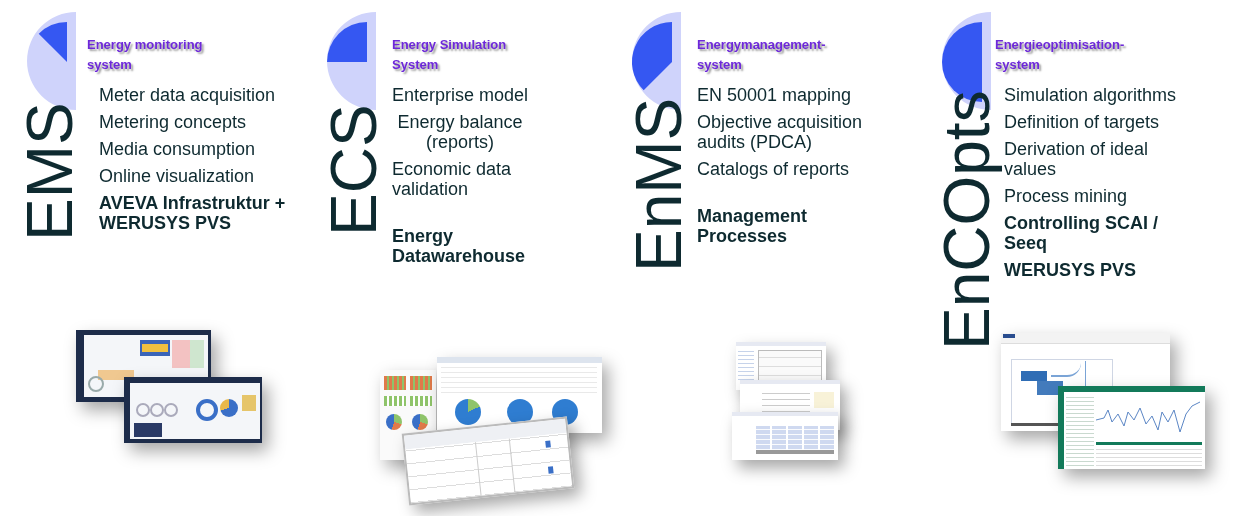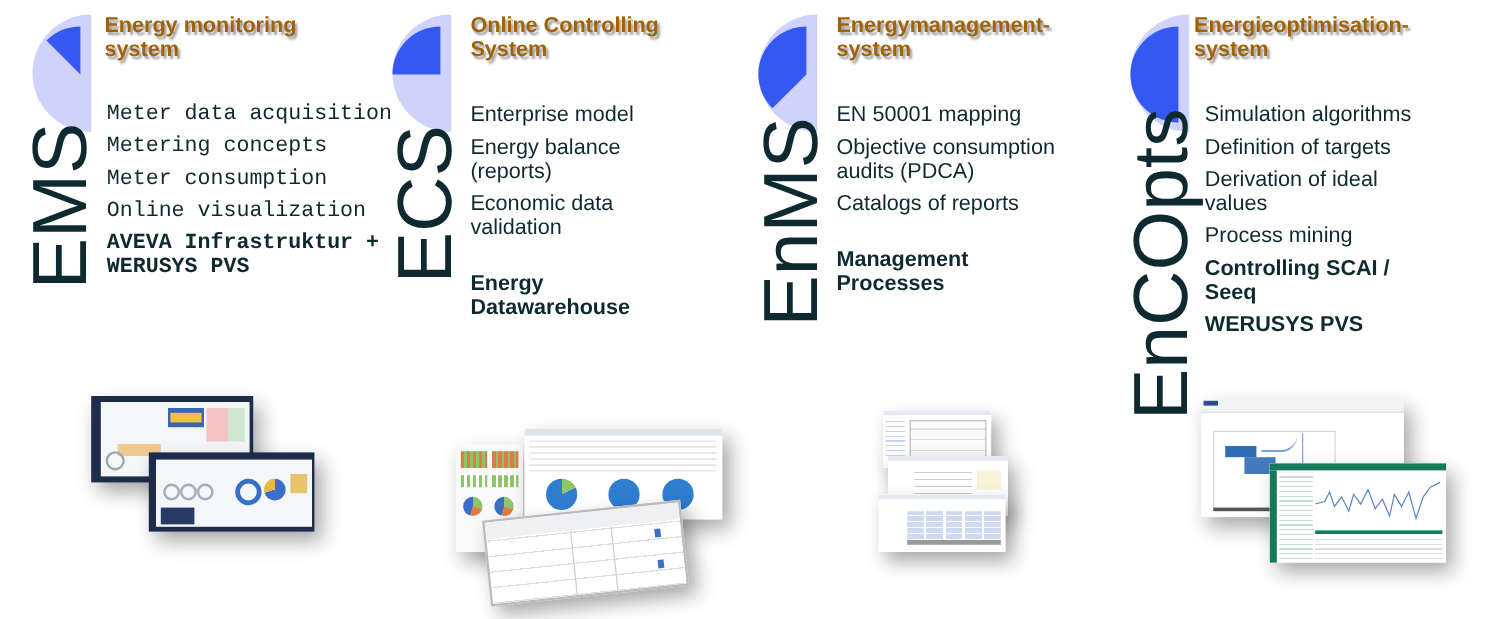--- a/index.html
+++ b/index.html
@@ -1,43 +1,43 @@
 <!DOCTYPE html>
 <html><head>
 <meta charset="utf-8">
 <style>
   html,body{margin:0;padding:0;background:#ffffff;}
   body{width:1245px;height:516px;position:relative;overflow:hidden;font-family:"Liberation Sans",sans-serif;color:#0e2a30;}
   .col{position:absolute;top:0;height:516px;}
   .pie{position:absolute;left:0;top:0;}
   .vlabel{position:absolute;font-family:"Liberation Sans",sans-serif;font-size:64px;line-height:64px;color:#0e2a30;white-space:nowrap;transform-origin:0 0;transform:rotate(-90deg);letter-spacing:0px;}
-  .title{position:absolute;font-weight:bold;font-size:18px;line-height:20px;color:#a16207;text-shadow:2px 2px 2px #9a9a9a;white-space:nowrap;}
+  .title{position:absolute;font-weight:bold;font-size:13px;line-height:20px;color:#6d28d9;text-shadow:2px 2px 2px #9a9a9a;white-space:nowrap;margin-top:24px;}
   .items{position:absolute;font-size:18px;line-height:20px;color:#0e2a30;}
   .item{margin-bottom:7px;white-space:nowrap;}
   .item.bold{font-weight:bold;}
   .gap{height:20px;}
   .shot{position:absolute;background:#fff;box-shadow:6px 8px 16px rgba(0,0,0,0.35);overflow:hidden;}
 </style>
 </head>
 <body>
 
 <div class="col" style="left:0;width:305px;">
   <svg class="pie" width="90" height="120" style="left:0;top:0;">
     <path d="M76,12 A49,49 0 0 0 76,110 Z" fill="#cfd3fb"></path>
     <path d="M67,62 L67,22 A40,40 0 0 0 38.7,33.7 Z" fill="#3557f2"></path>
   </svg>
   <div class="vlabel" style="left:18px;top:241px;">EMS</div>
   <div class="title" style="left:87px;top:11px;">
     <div>Energy monitoring</div>
     <div>system</div>
   </div>
-  <div class="items" style="left:89px;top:85px;font-family:Liberation Mono, monospace;">
+  <div class="items" style="left:99px;top:85px;">
     <div class="item">Meter data acquisition</div>
     <div class="item">Metering concepts</div>
-    <div class="item">Meter consumption</div>
+    <div class="item">Media consumption</div>
     <div class="item">Online visualization</div>
     <div class="item bold" style="white-space:pre-line;">AVEVA Infrastruktur +
 WERUSYS PVS</div>
   </div>
 
   <div>
     <div class="shot" style="left:76px;top:330px;width:135px;height:72px;background:#1d2c4a;">
       <div style="position:absolute;left:8px;top:5px;width:124px;height:62px;background:#f4f6f9;"></div>
       <div style="position:absolute;left:64px;top:10px;width:30px;height:16px;background:#3a64b8;"></div>
       <div style="position:absolute;left:66px;top:14px;width:26px;height:8px;background:#f0c040;"></div>
@@ -59,26 +59,26 @@
   </div>
 </div>
 
 <div class="col" style="left:305px;width:305px;">
   <svg class="pie" width="90" height="120" style="left:0;top:0;">
     <path d="M71,12 A49,49 0 0 0 71,110 Z" fill="#cfd3fb"></path>
     <path d="M62,62 L62,22 A40,40 0 0 0 22,62 Z" fill="#3557f2"></path>
   </svg>
   <div class="vlabel" style="left:17px;top:236px;">ECS</div>
   <div class="title" style="left:87px;top:11px;">
-    <div>Online Controlling</div>
+    <div>Energy Simulation</div>
     <div>System</div>
   </div>
   <div class="items" style="left:87px;top:85px;">
     <div class="item">Enterprise model</div>
-    <div class="item" style="white-space:pre-line;">Energy balance
+    <div class="item" style="white-space:pre-line;text-align:center;">Energy balance
 (reports)</div>
     <div class="item" style="white-space:pre-line;">Economic data
 validation</div>
     <div class="gap"></div>
     <div class="item bold" style="white-space:pre-line;">Energy
 Datawarehouse</div>
   </div>
   <div>
     <div class="shot" style="left:75px;top:370px;width:56px;height:90px;background:#fafafa;">
       <div style="position:absolute;left:4px;top:6px;width:22px;height:14px;background:repeating-linear-gradient(90deg,#e07a4a 0 3px,#8fc46a 3px 5px);"></div>
@@ -111,21 +111,21 @@
     <path d="M71,12 A49,49 0 0 0 71,110 Z" fill="#cfd3fb"></path>
     <path d="M62,62 L62,22 A40,40 0 0 0 33.7,90.3 Z" fill="#3557f2"></path>
   </svg>
   <div class="vlabel" style="left:17px;top:272px;">EnMS</div>
   <div class="title" style="left:87px;top:11px;">
     <div>Energymanagement-</div>
     <div>system</div>
   </div>
   <div class="items" style="left:87px;top:85px;">
     <div class="item">EN 50001 mapping</div>
-    <div class="item" style="white-space:pre-line;">Objective consumption
+    <div class="item" style="white-space:pre-line;">Objective acquisition
 audits (PDCA)</div>
     <div class="item">Catalogs of reports</div>
     <div class="gap"></div>
     <div class="item bold" style="white-space:pre-line;">Management
 Processes</div>
   </div>
   <div>
     <div class="shot" style="left:126px;top:342px;width:90px;height:48px;">
       <div style="position:absolute;left:0;top:0;right:0;height:4px;background:#e6e9f2;"></div>
       <div style="position:absolute;left:22px;top:8px;width:62px;height:34px;border:1px solid #bbb;background:repeating-linear-gradient(0deg,#ddd 0 1px,#fafafa 1px 9px);"></div>

